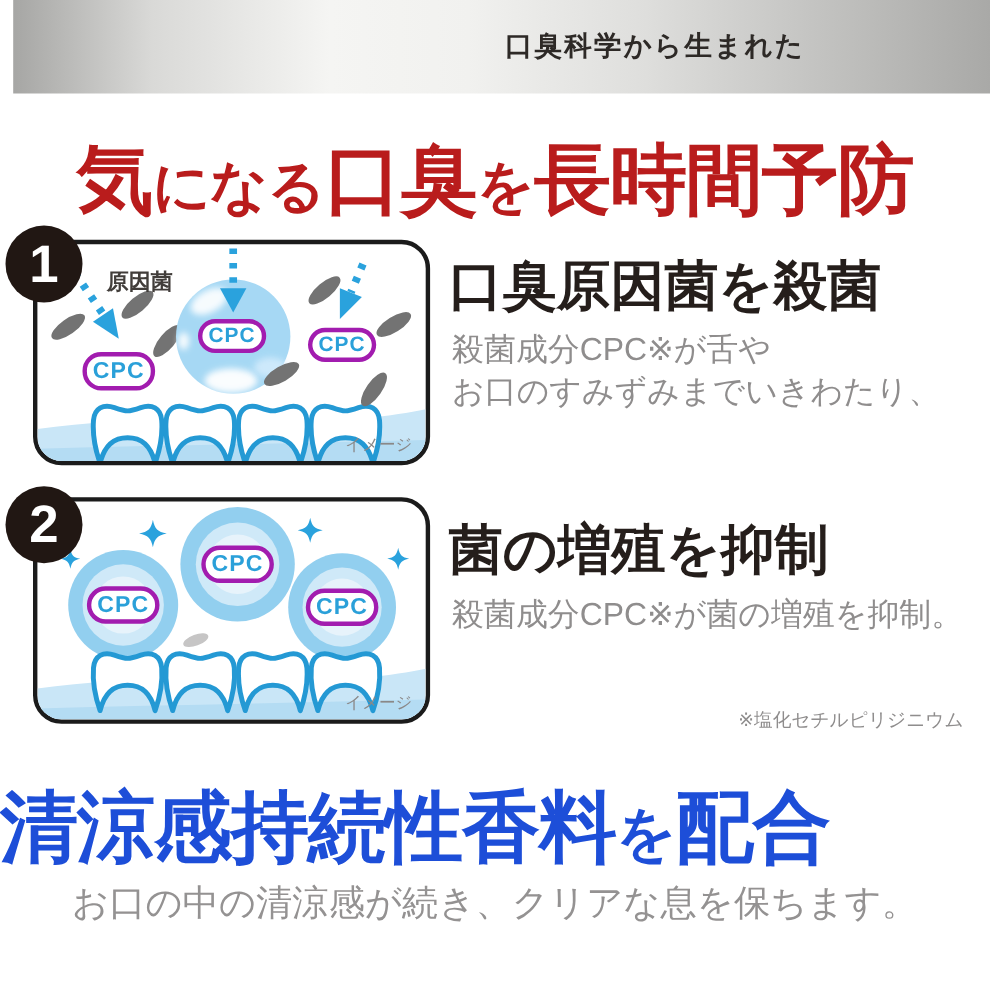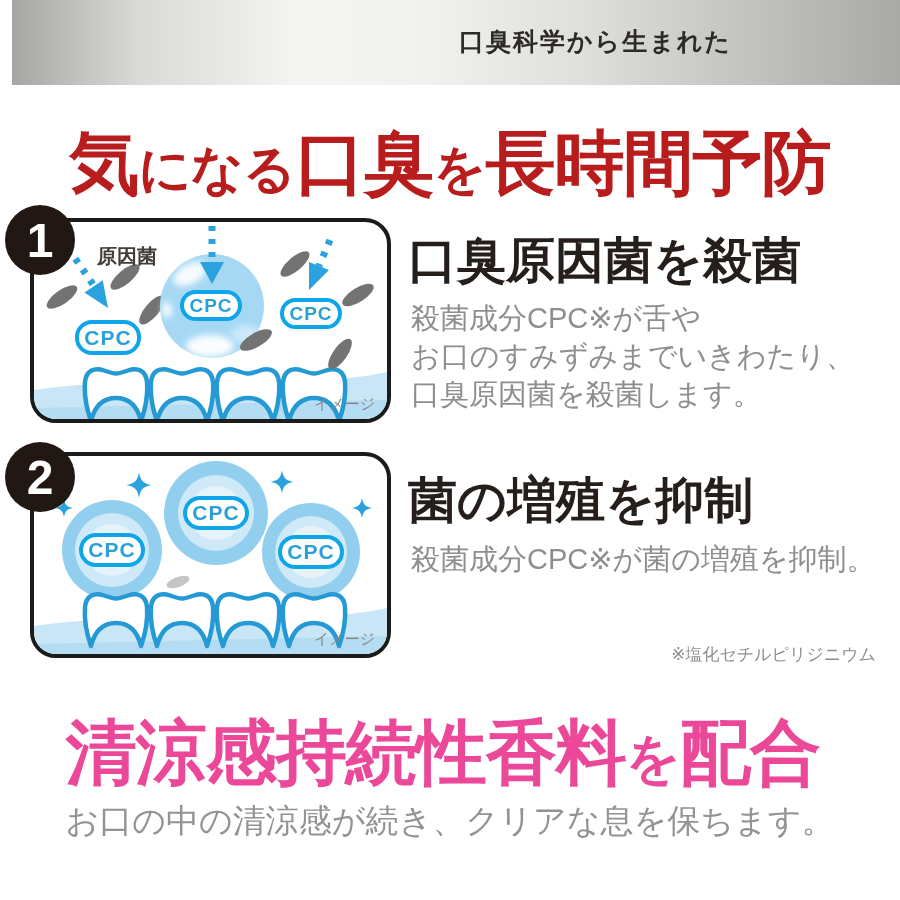--- a/index.html
+++ b/index.html
@@ -32,21 +32,21 @@
   .box2{top:452px;height:206px;}
   .illus-box svg{position:absolute;left:0;top:0;}
   .num-badge{
     position:absolute;left:5px;width:70px;height:70px;border-radius:50%;
     background:#211713;color:#ffffff;font-size:48px;font-weight:bold;
     display:flex;align-items:center;justify-content:center;z-index:5;
   }
   .badge1{top:205px;}
   .badge2{top:442px;}
   .cpc{
-    position:absolute;background:#ffffff;border:4px solid #0ea5e9;border-radius:17px;
+    position:absolute;background:#ffffff;border:4px solid #a21caf;border-radius:17px;
     color:#2aa0d9;font-weight:bold;letter-spacing:1px;
     display:flex;align-items:center;justify-content:center;box-sizing:border-box;
   }
   .genin-label{
     position:absolute;left:63px;top:21px;font-size:20px;font-weight:bold;color:#413d3a;text-align:right;
   }
   .image-note{
     position:absolute;right:12px;bottom:5px;font-size:15px;color:#8a8888;margin-top:24px;
   }
   
@@ -59,21 +59,21 @@
   .sec-body{
     position:absolute;left:411px;color:#8f8d8d;font-size:29px;line-height:38px;white-space:nowrap;
   }
   .sec1-body{top:299px;}
   .sec2-body{top:540px;}
   .footnote{
     position:absolute;right:24px;top:643px;font-size:17px;color:#8f8d8d;white-space:nowrap;
   }
   
   .bottom-heading{
-    position:absolute;left:0;top:712px;width:820px;text-align:right;color:#ec4899;
+    position:absolute;left:0;top:712px;width:820px;text-align:left;color:#1d4ed8;
     font-weight:bold;white-space:nowrap;letter-spacing:-1px;line-height:1.15;
   }
   .bottom-heading .lg{font-size:71px;}
   .bottom-heading .sm{font-size:54px;}
   .bottom-sub{
     position:absolute;left:0;top:799px;width:900px;text-align:center;
     font-size:33px;color:#949292;white-space:nowrap;letter-spacing:0px;
   }
 </style>
 </head>
@@ -143,21 +143,20 @@
     <div class="cpc" style="left:146px;top:68px;width:62px;height:31px;font-size:19px;">CPC</div>
     <div class="cpc" style="left:246px;top:76px;width:62px;height:31px;font-size:19px;">CPC</div>
     <span class="image-note">イメージ</span>
   </div>
   <div class="num-badge badge1">1</div>
 
   <h2 class="sec-title sec1-title" style="margin:0;">口臭原因菌を殺菌</h2>
   <div class="sec-body sec1-body">
     <div>殺菌成分CPC※が舌や</div>
     <div>お口のすみずみまでいきわたり、</div>
-    <div>口臭原因菌を殺菌します。</div>
   </div>
 
   <div class="illus-box box2">
     <svg width="353" height="198" viewBox="4 4 353 198">
       <defs>
         <path id="tooth2" d="M 8,56 C 3,42 1,30 2,17 C 3,6 11,2 21,5.5 C 28,8 31,8.5 33,8.5 C 35,8.5 38,8 45,5.5 C 55,2 63,6 64,17 C 65,30 63,42 58,56 C 54,40 46,33 33,33 C 20,33 12,40 8,56 Z"></path>
         <path id="star2" d="M0,-12 C1.6,-4 4,-1.6 12,0 C4,1.6 1.6,4 0,12 C-1.6,4 -4,1.6 -12,0 C-4,-1.6 -1.6,-4 0,-12 Z"></path>
       </defs>
 
       <g>

